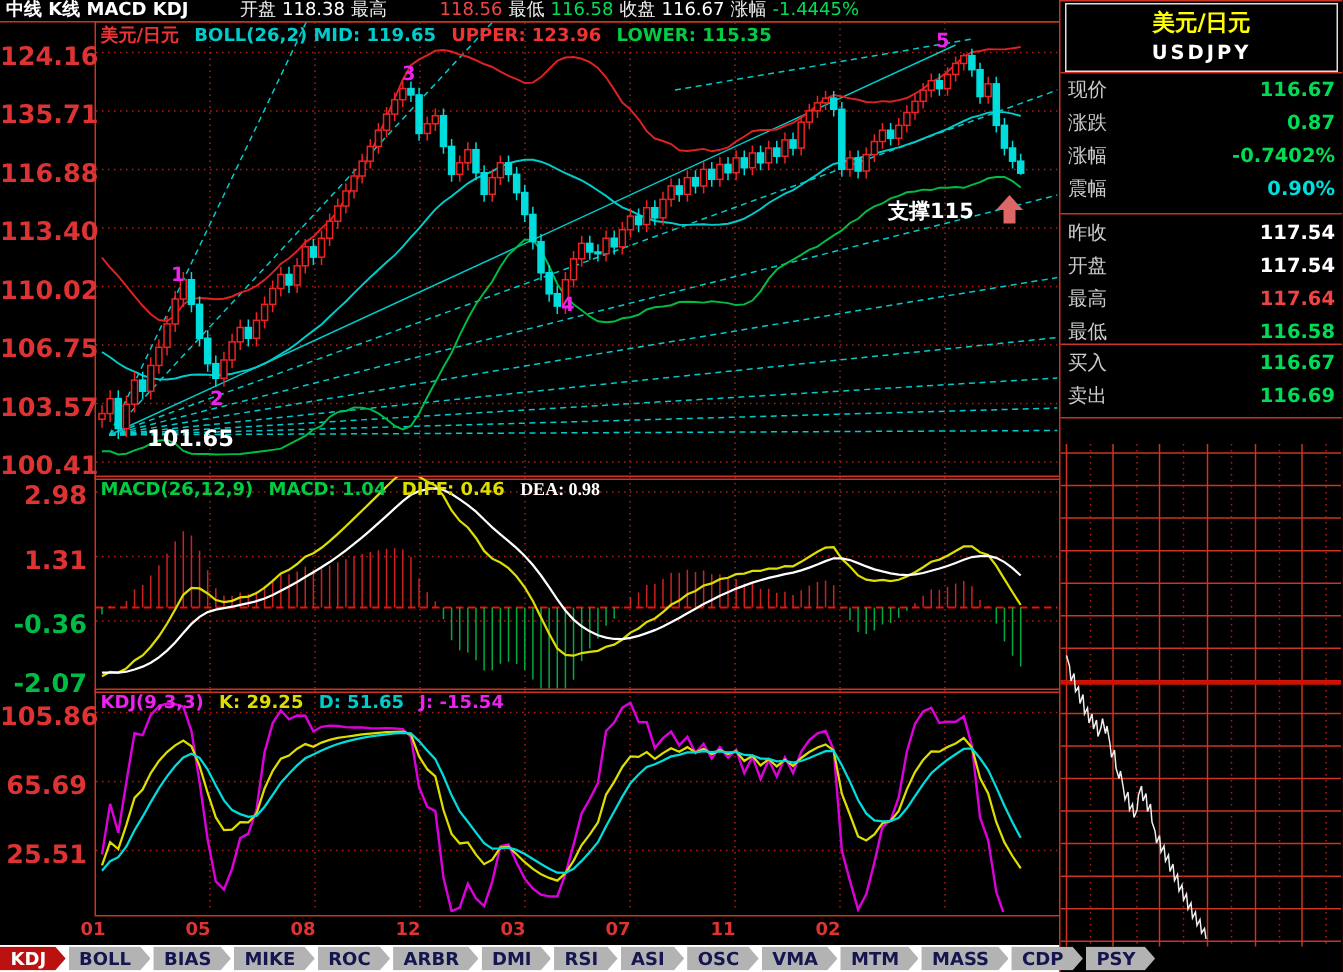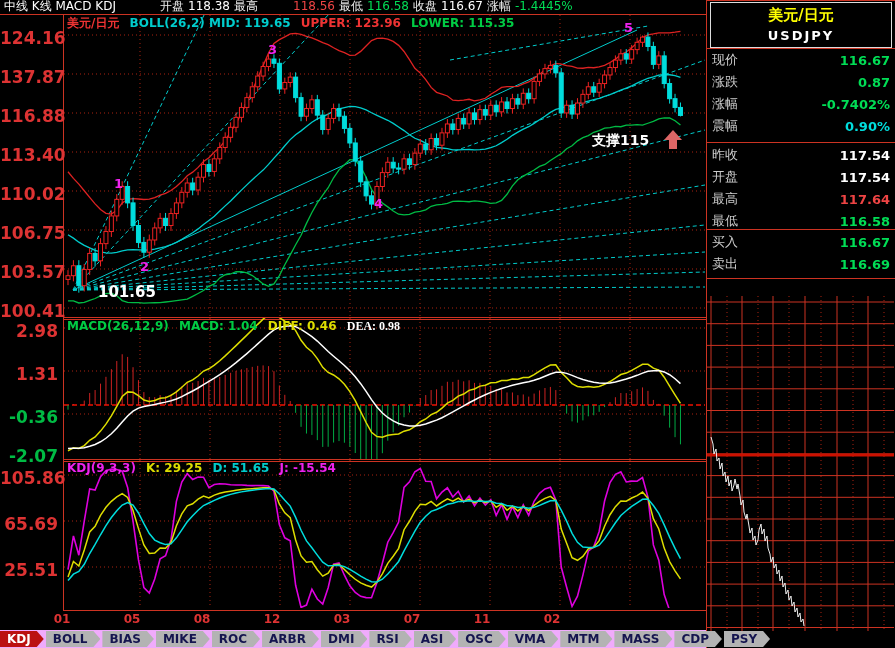--- a/index.html
+++ b/index.html
@@ -1,21 +1,21 @@
 <!DOCTYPE html>
 <html><head>
 <meta charset="utf-8">
 <style>
   html,body{margin:0;padding:0;background:#000;}
   .screen{position:relative;width:895px;height:648px;background:#000;overflow:hidden;
           font-family:"DejaVu Sans","Liberation Sans",sans-serif;}
   
   .topbar{position:absolute;left:0;top:0;width:706px;height:14px;border-bottom:1px solid #cc3322;
           display:flex;align-items:center;font-size:12px;line-height:13px;}
-  .topbar .tb-title{position:absolute;left:4px;top:0;color:#fff;font-weight:normal;white-space:nowrap;}
+  .topbar .tb-title{position:absolute;left:4px;top:0;color:#fff;font-weight:bold;white-space:nowrap;}
   .tb-fields{position:absolute;left:160px;top:0;display:flex;white-space:nowrap;}
   .tb-fields span{margin-right:4px;}
   .lbl-w{color:#eee;} .v-white{color:#fff;} .v-red{color:#ee4444;margin-left:31px;} .v-green{color:#00dd55;} .v-cyan{color:#00dddd;}
   
   .panelframe{position:absolute;border:1px solid #cc3322;background:transparent;}
   #main-frame{left:63px;top:14px;width:643px;height:304px;}
   #macd-frame{left:63px;top:317px;width:643px;height:143px;}
   #kdj-frame{left:63px;top:459px;width:643px;height:150px;}
   svg{position:absolute;overflow:hidden;display:block;}
   #main-svg{left:64px;top:15px;}
@@ -47,21 +47,21 @@
           border-top:1px solid #cc3322;border-right:1px solid #cc3322;border-bottom:1px solid #cc3322;background:#000;}
   .titlebox{position:absolute;left:3px;top:1px;width:180px;height:44px;border:1px solid #ddd;text-align:center;}
   .sym-cn{color:#ffff00;font-size:15px;font-weight:bold;margin-top:3px;}
   .sym-en{color:#fff;font-size:13px;font-weight:bold;letter-spacing:2px;margin-top:3px;}
   .qsep{position:absolute;left:0;width:100%;height:0;border-top:1px solid #cc3322;}
   .qgroup{position:absolute;left:0;width:100%;}
   .qrow{height:22px;display:flex;justify-content:space-between;align-items:center;padding:0 5px;
         font-size:13px;}
   .qrow .ql{color:#ccc;} .qrow .qv{font-weight:bold;}
   
-  .tabbar{position:absolute;left:0;top:630px;width:706px;height:18px;background:#f0abfc;display:flex;align-items:center;}
+  .tabbar{position:absolute;left:0;top:630px;width:706px;height:18px;background:#ffffff;display:flex;align-items:center;}
   .tab{height:16px;line-height:16px;background:#b3b3b3;color:#15154f;font-size:12px;font-weight:bold;
        padding:0 13px 0 7px;margin-right:2px;white-space:nowrap;
        clip-path:polygon(0 0,calc(100% - 7px) 0,100% 50%,calc(100% - 7px) 100%,0 100%);}
   .tab.active{background:#bb1111;color:#fff;}
 </style>
 </head>
 <body>
 
 <div class="screen">
 
@@ -506,21 +506,21 @@
   </div>
   <div class="chart-header" id="kdj-header">
     <span class="seg-magenta">KDJ(9,3,3)</span>
     <span class="seg-yellow">K: 29.25</span>
     <span class="seg-cyan">D: 51.65</span>
     <span class="seg-magenta">J: -15.54</span>
   </div>
 
   <div id="overlay">
       <span class="ylab" style="left: 0px; top: 28px; color: rgb(221, 51, 51);">124.16</span>
-      <span class="ylab" style="left: 0px; top: 67px; color: rgb(221, 51, 51);">137.87</span>
+      <span class="ylab" style="left: 0px; top: 67px; color: rgb(221, 51, 51);">135.71</span>
       <span class="ylab" style="left: 0px; top: 106px; color: rgb(221, 51, 51);">116.88</span>
       <span class="ylab" style="left: 0px; top: 145px; color: rgb(221, 51, 51);">113.40</span>
       <span class="ylab" style="left: 0px; top: 184px; color: rgb(221, 51, 51);">110.02</span>
       <span class="ylab" style="left: 0px; top: 223px; color: rgb(221, 51, 51);">106.75</span>
       <span class="ylab" style="left: 0px; top: 262px; color: rgb(221, 51, 51);">103.57</span>
       <span class="ylab" style="left: 0px; top: 301px; color: rgb(221, 51, 51);">100.41</span>
       <span class="ylab" style="left: 0px; top: 321px; color: rgb(221, 51, 51);">2.98</span>
       <span class="ylab" style="left: 0px; top: 364px; color: rgb(221, 51, 51);">1.31</span>
       <span class="ylab" style="left: 0px; top: 407px; color: rgb(0, 187, 68);">-0.36</span>
       <span class="ylab" style="left: 0px; top: 446px; color: rgb(0, 187, 68);">-2.07</span>

